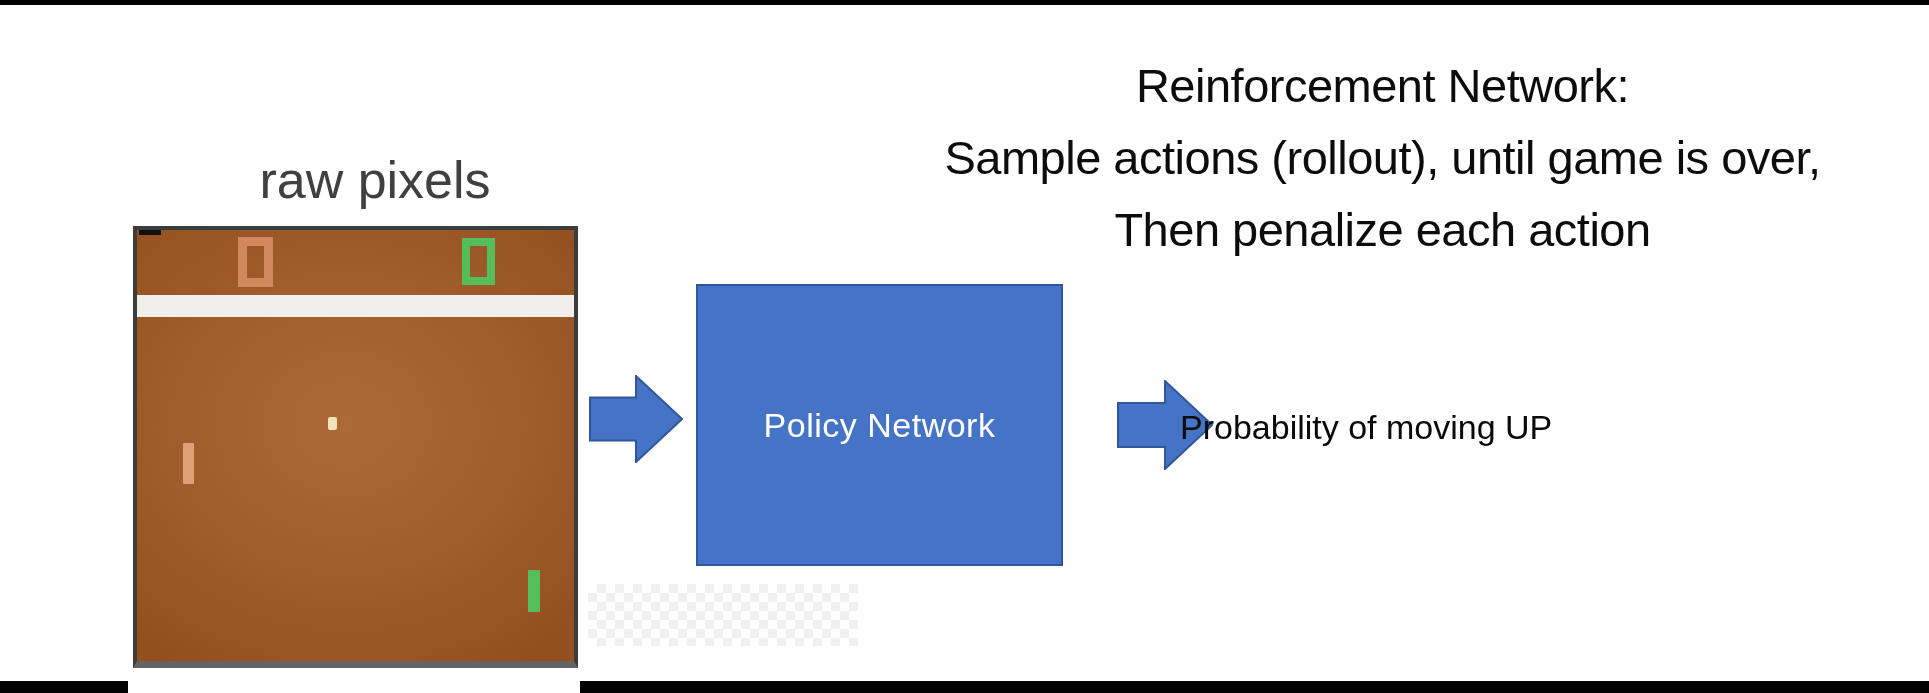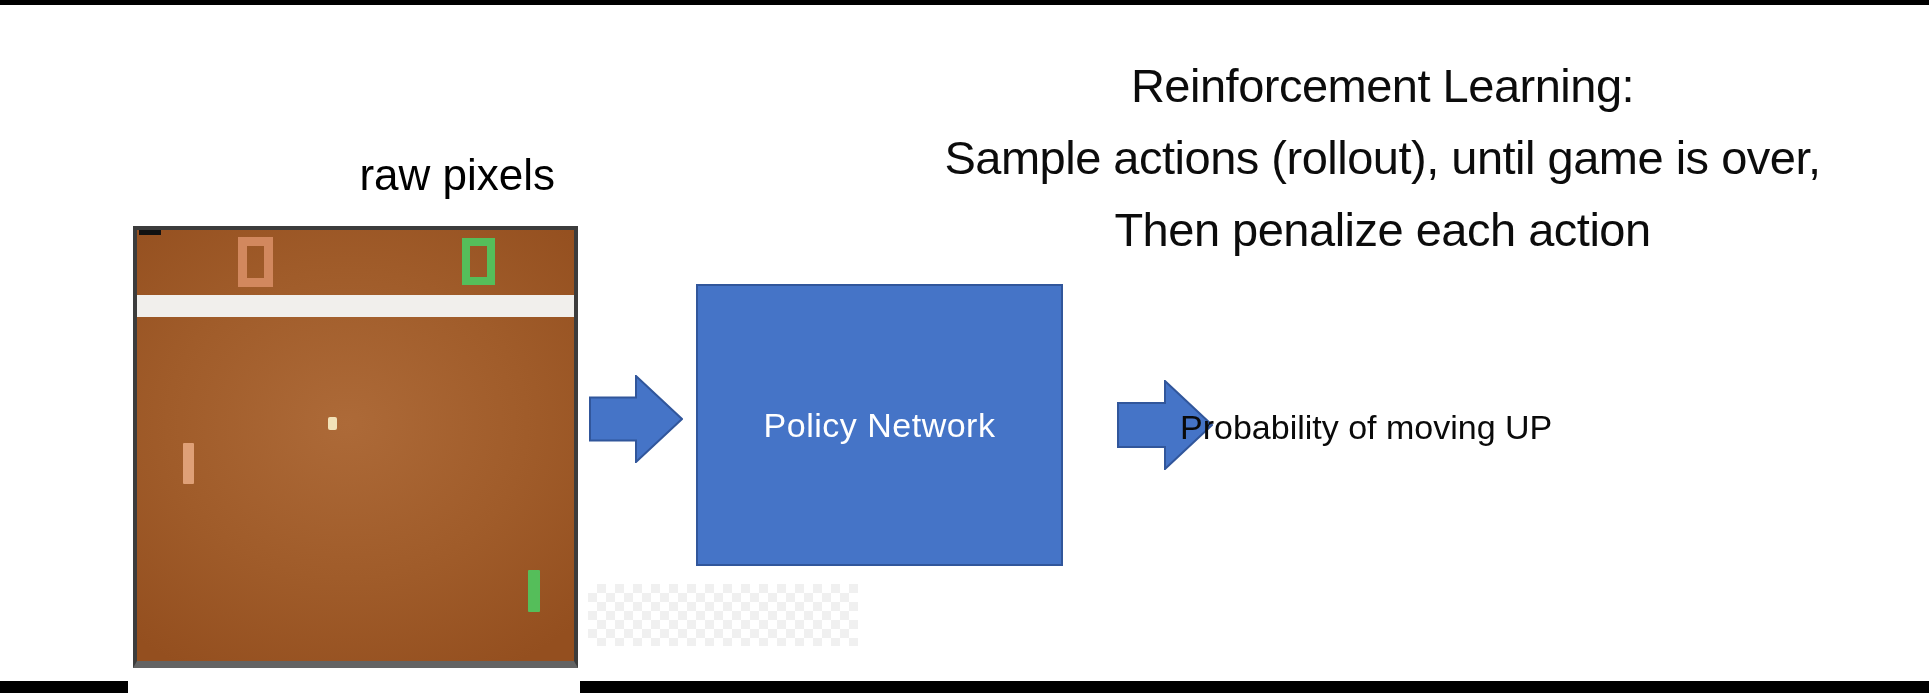--- a/index.html
+++ b/index.html
@@ -15,22 +15,22 @@
 
   
   #top-bar    { left: 0; top: 0;   width: 1929px; height: 5px;  background: #000; }
   #bottom-bar { left: 0; top: 681px; width: 1929px; height: 12px; background: #000; }
   
   #game-image-margin { left: 128px; top: 670px; width: 452px; height: 23px; background: #fff; }
 
   
   #raw-pixels-label {
     left: 195px; top: 150px; width: 360px;
-    text-align: right;
-    font-size: 44px; color: #000000;
+    text-align: center;
+    font-size: 52px; color: #404040;
   }
 
   
   #game-screen {
     left: 133px; top: 226px; width: 445px; height: 442px;
     box-sizing: border-box;
     border-top: 4px solid #3c3c3c;
     border-left: 4px solid #3c3c3c;
     border-right: 4px solid #3c3c3c;
     border-bottom: 7px solid #636363;
@@ -122,16 +122,16 @@
   <span id="policy-box-label">Policy Network</span>
 </div>
 
 <svg class="abs" id="output-arrow" width="96" height="90" viewBox="0 0 96 90">
   <polygon points="1,23 48,23 48,1 95,45 48,89 48,67 1,67" fill="#4574c7" stroke="#31569b" stroke-width="2" stroke-linejoin="miter"></polygon>
 </svg>
 
 <div class="abs" id="output-label">Probability of moving UP</div>
 
 <div class="abs" id="headline">
-  <div>Reinforcement Learning:</div>
+  <div>Reinforcement Network:</div>
   <div>Sample actions (rollout), until game is over,</div>
   <div>Then penalize each action</div>
 </div>
 
 </body></html>

